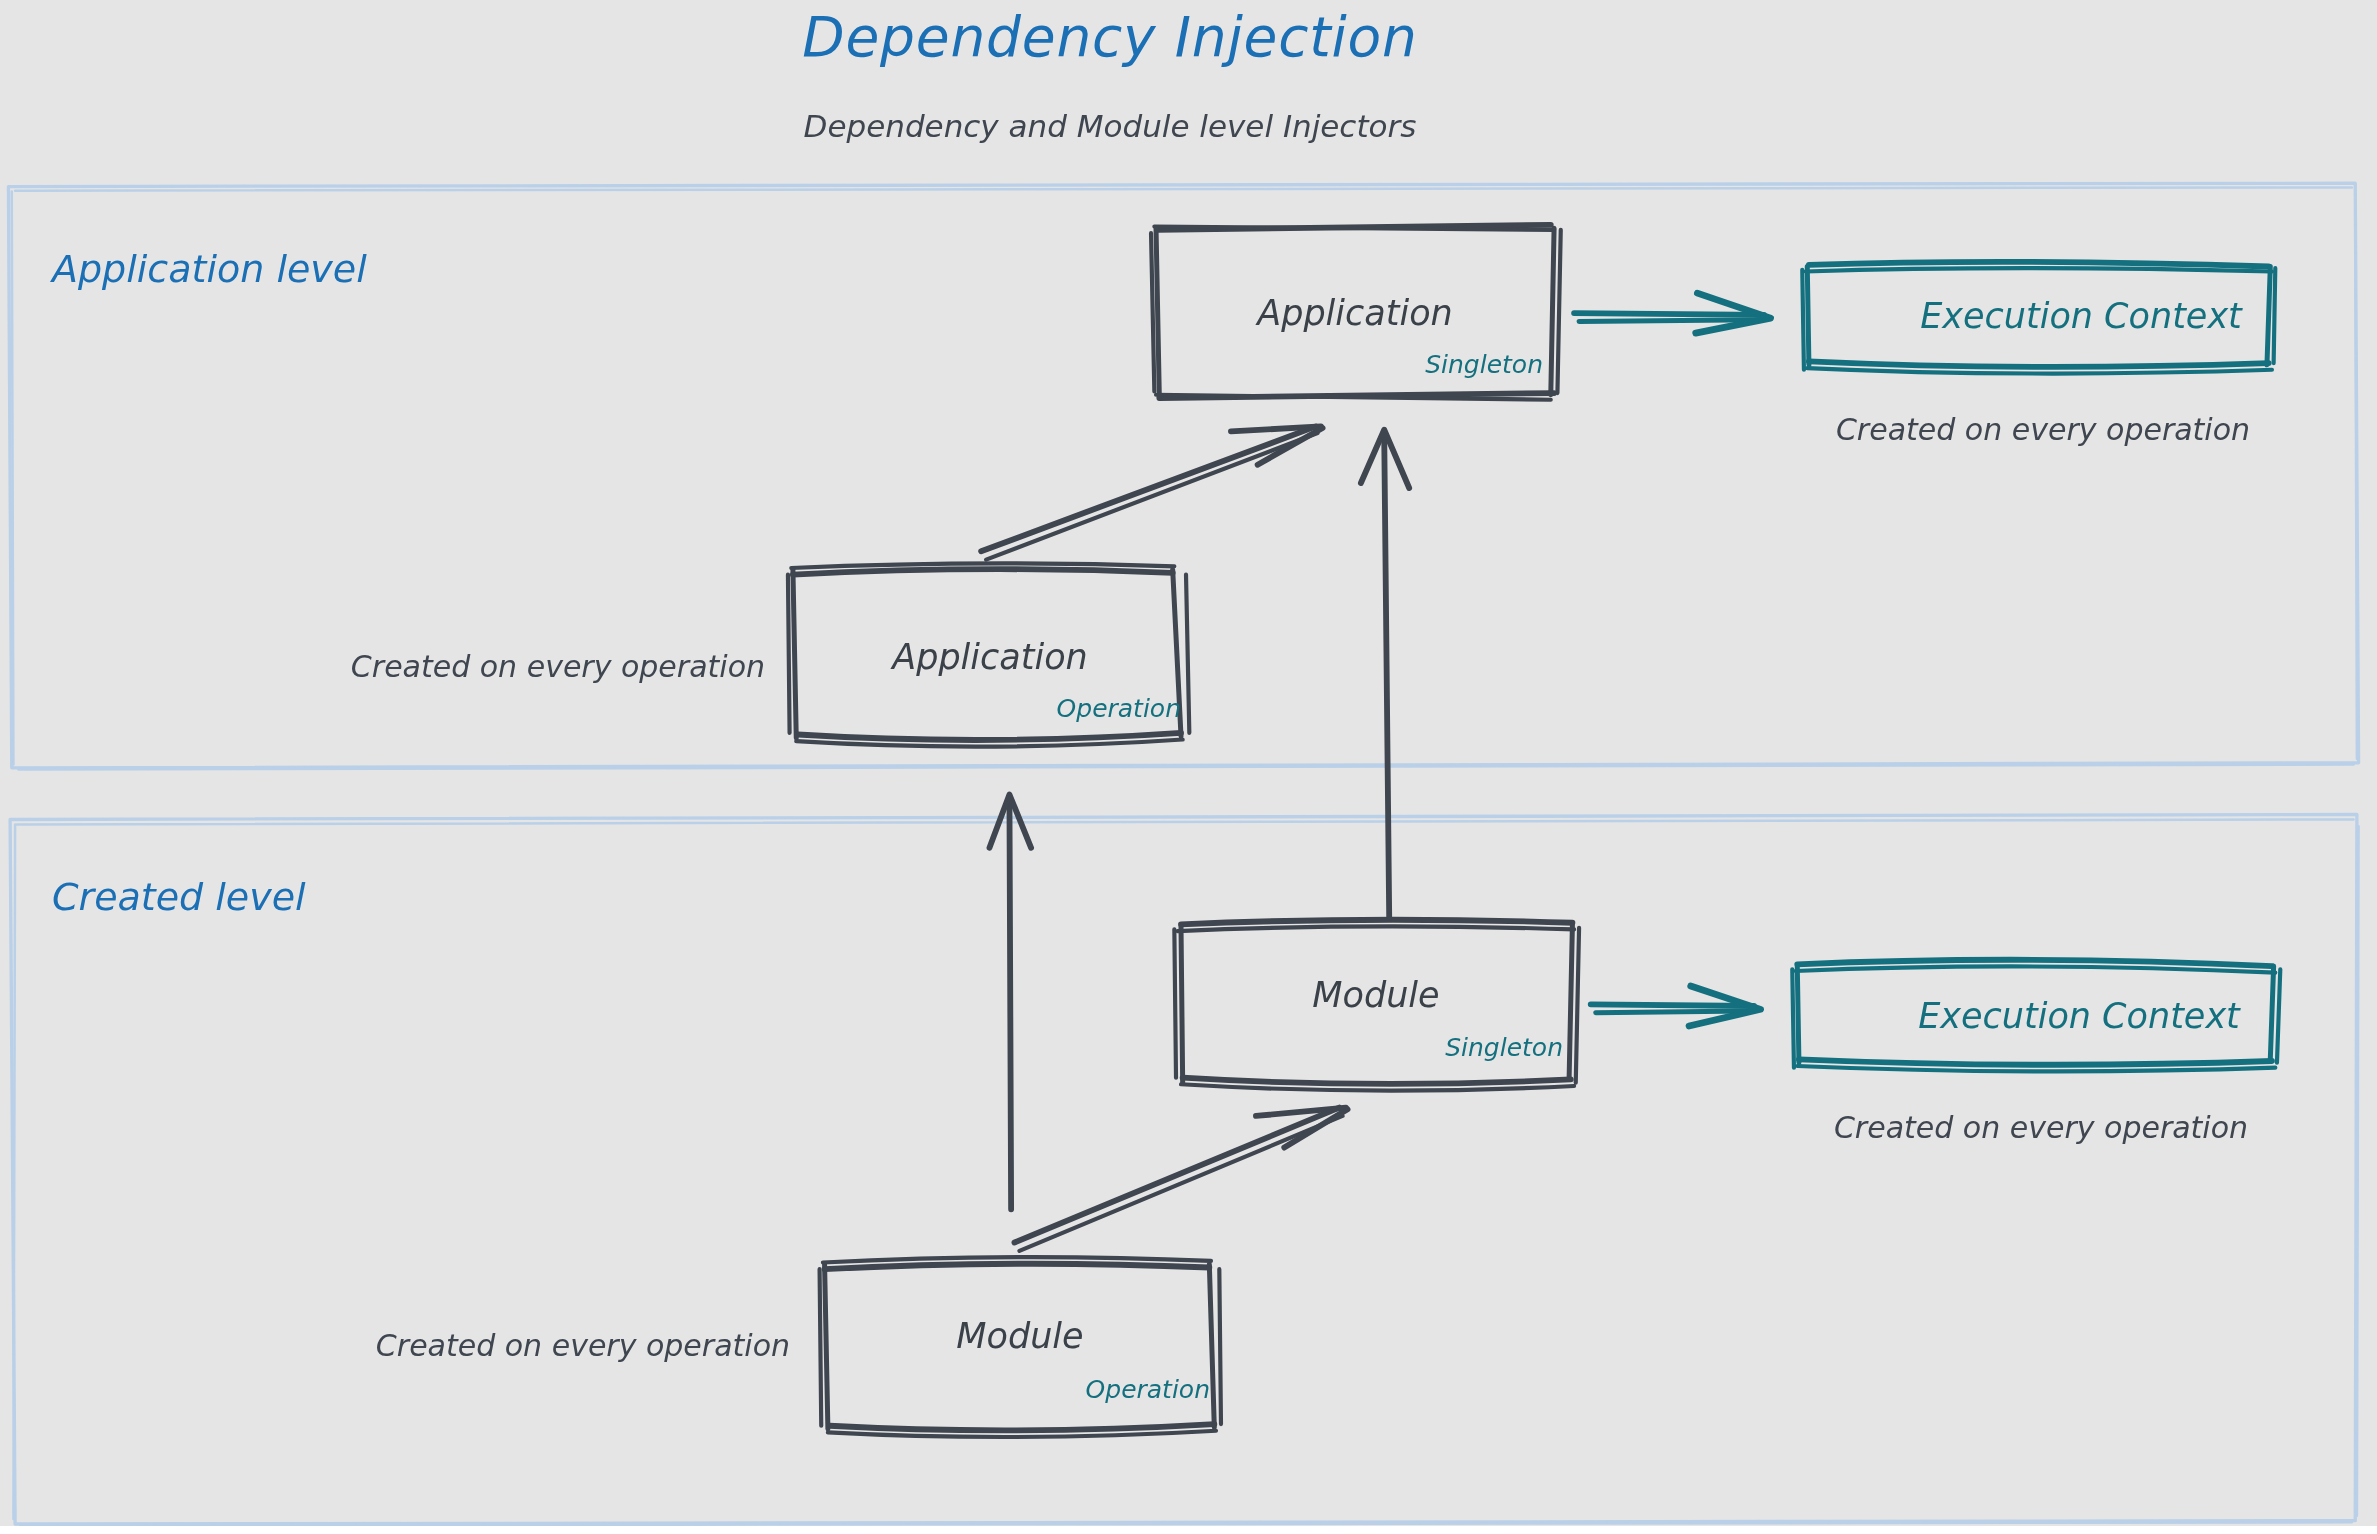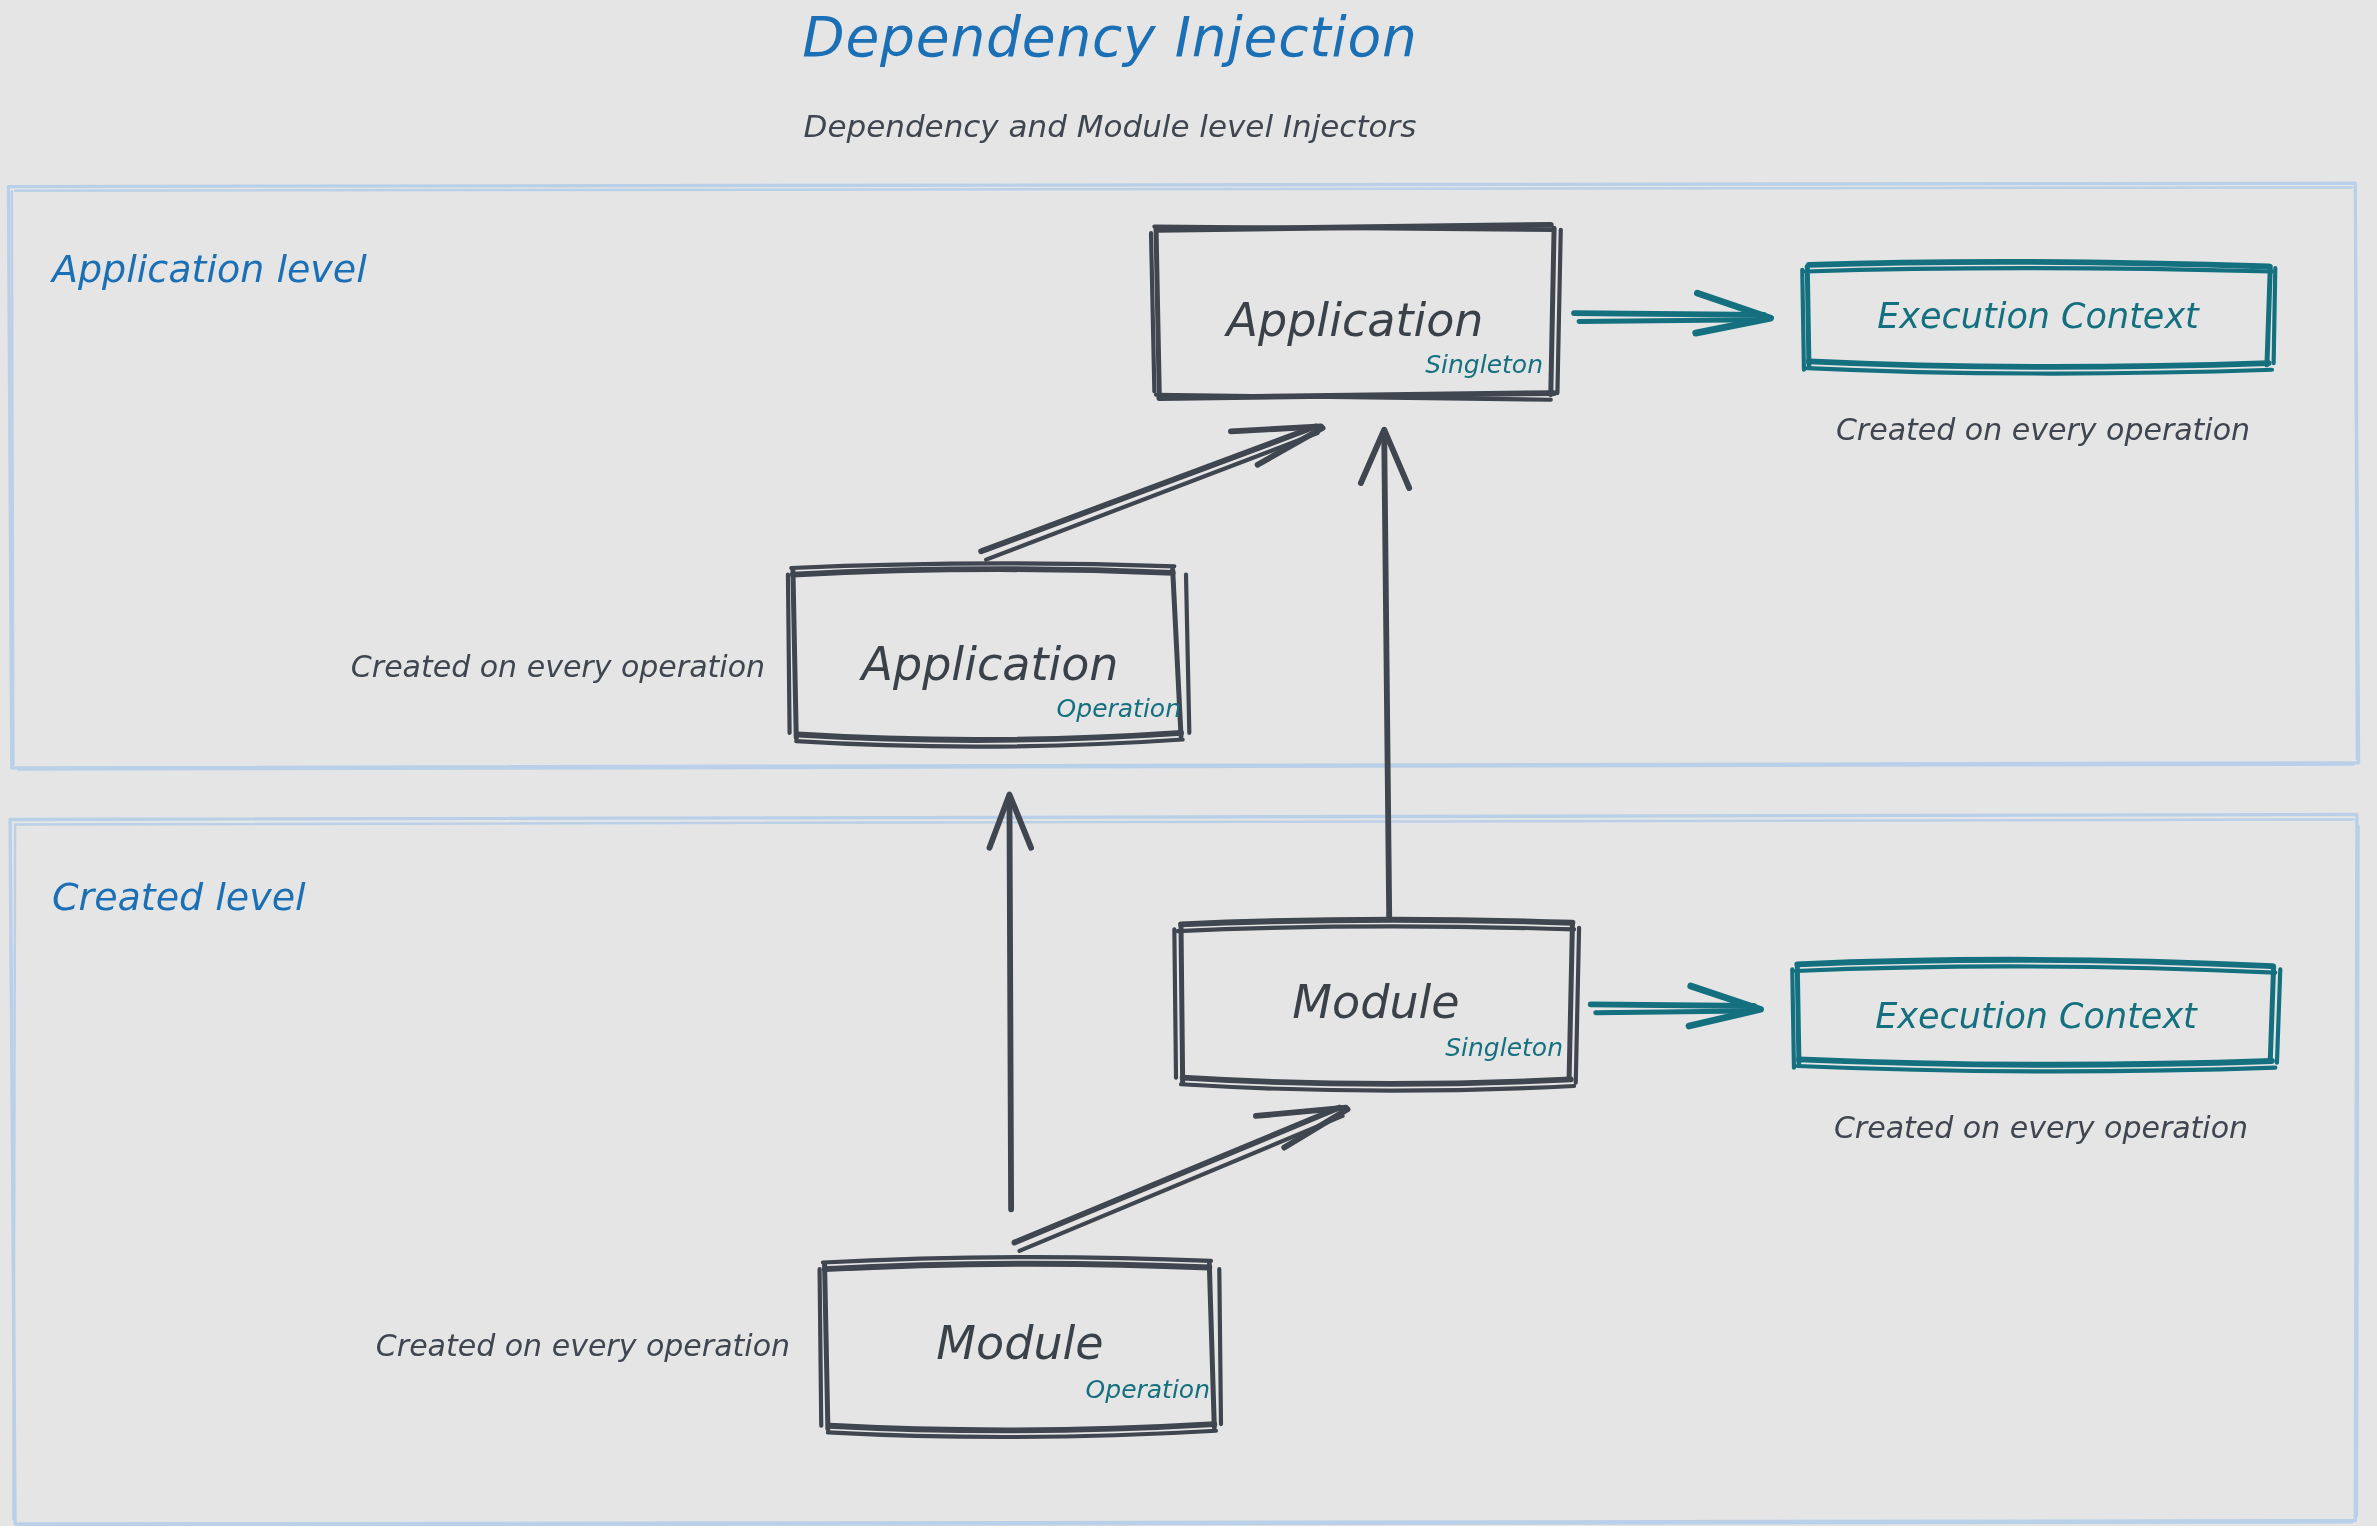--- a/index.html
+++ b/index.html
@@ -42,33 +42,34 @@
     color: #3f4650;
     font-style: italic;
   }
   .level-label {
     font-size: 38px;
     color: #1a6fb5;
     font-style: italic;
     font-weight: 500;
   }
   .node-title {
-    font-size: 46px;
+    font-size: 35px;
     color: #3a4149;
     font-style: italic;
   }
   .node-badge {
     font-size: 25px;
     color: #14707f;
     font-style: italic;
   }
   .exec-title {
     font-size: 35px;
     color: #14707f;
     font-style: italic;
+    margin-left: 43px;
   }
   .caption {
     font-size: 30px;
     color: #3f4650;
     font-style: italic;
   }
   .center {
     transform: translateX(-50%);
   }
   .right {

